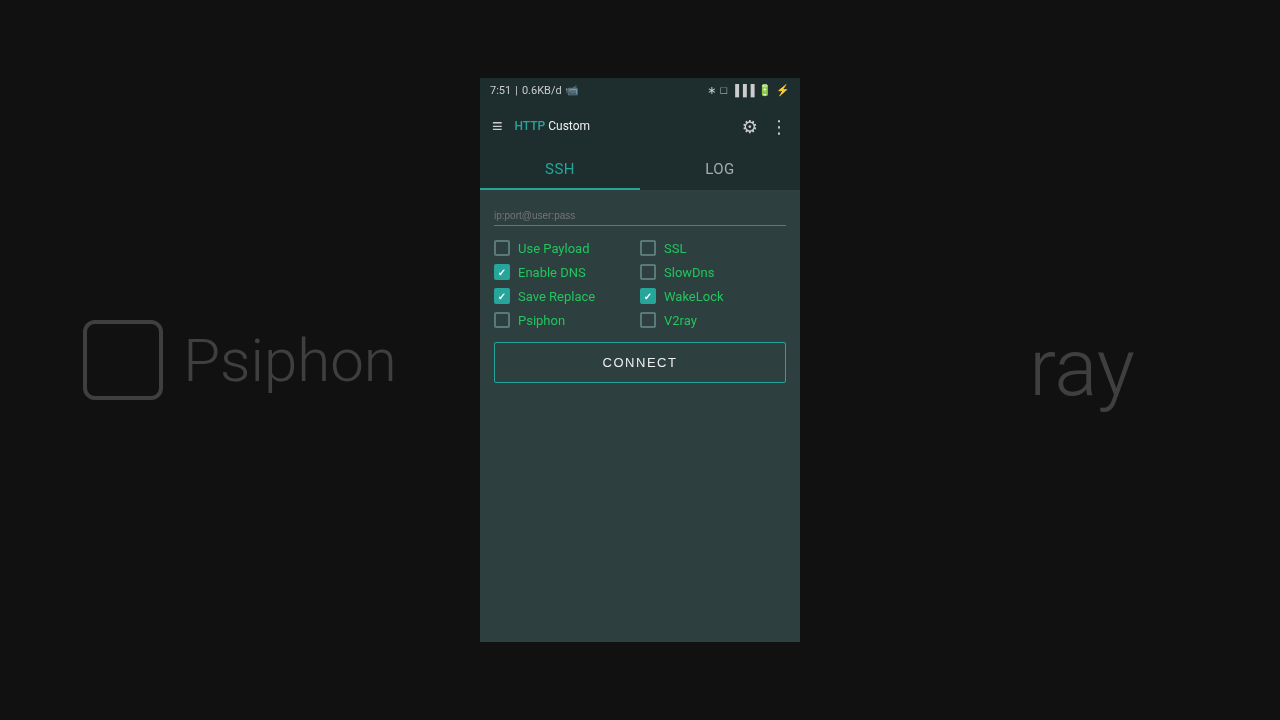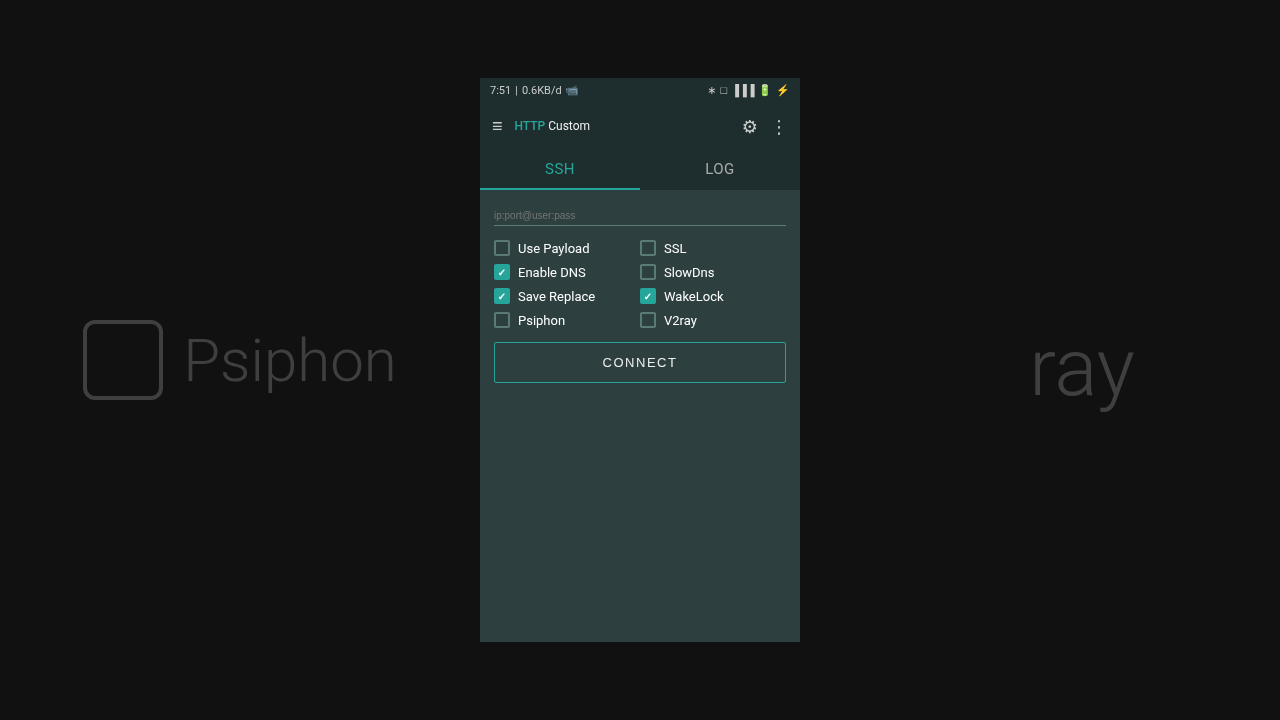--- a/index.html
+++ b/index.html
@@ -195,21 +195,21 @@
       border-color: #26a69a;
     }
     .checkbox.checked::after {
       content: '✓';
       color: white;
       font-size: 10px;
       font-weight: bold;
     }
     .checkbox-label {
       font-size: 13px;
-      color: #ffffff;
+      color: #22c55e;
     }
 
     
     .connect-btn {
       background: transparent;
       border: 1.5px solid #26a69a;
       color: #eee;
       padding: 12px;
       text-align: center;
       font-size: 13px;

